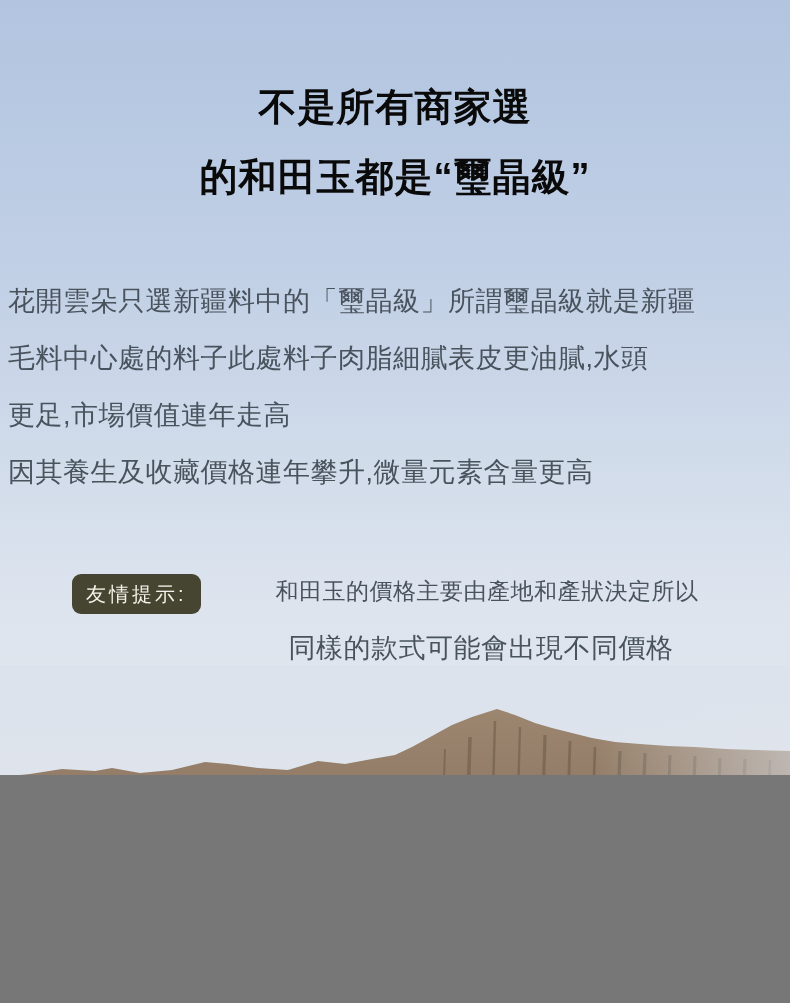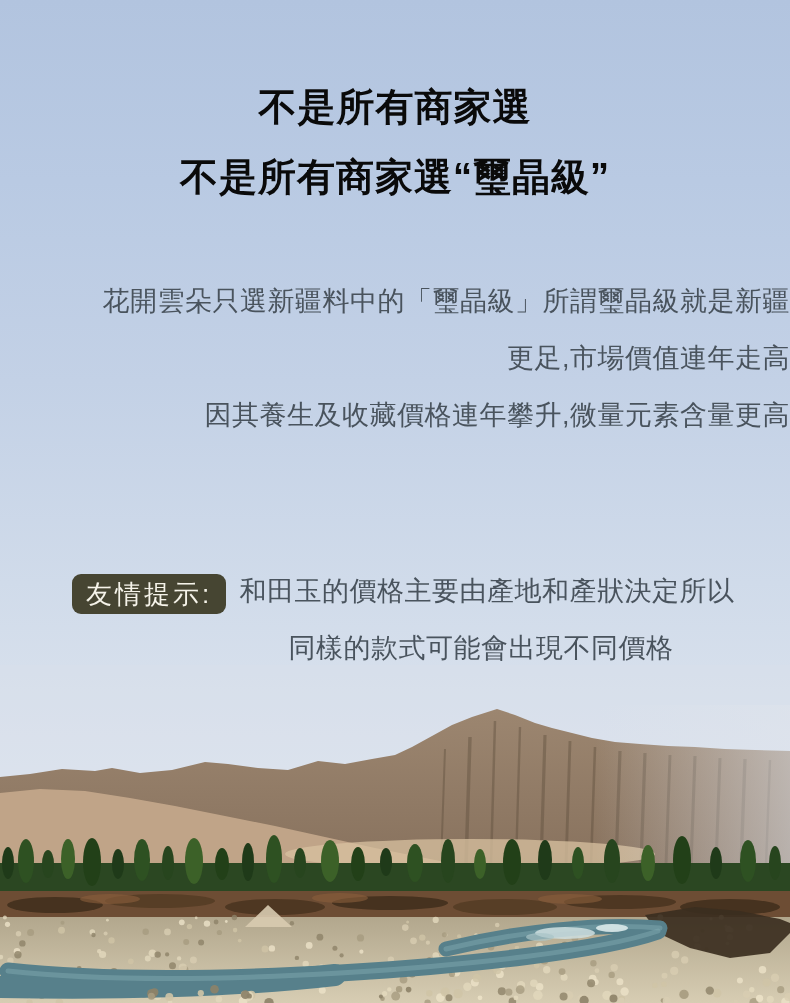--- a/index.html
+++ b/index.html
@@ -1,59 +1,60 @@
 <!DOCTYPE html>
 <html><head>
 <meta charset="utf-8">
 <style>
   html,body{margin:0;padding:0;background:#777;}
   .page{
-    position:relative;width:790px;height:1003px;margin:0 auto;overflow:hidden;
+    position:relative;width:790px;height:775px;margin:0 auto;overflow:hidden;
     background:linear-gradient(180deg,#b2c4df 0%,#b9cae3 18%,#c3d1e6 38%,#d0dbea 58%,#dde4ee 78%,#e3e7ed 100%);
     font-family:"Liberation Sans","DejaVu Sans",sans-serif;
   }
   .heading{
     position:absolute;top:72px;left:0;right:0;
     text-align:center;font-size:38px;line-height:70px;font-weight:700;
     color:#0a0a0a;letter-spacing:1px;
   }
   .body-text{
-    position:absolute;top:273px;left:0;right:0;
-    text-align:right;font-size:27px;line-height:57px;font-weight:500;
+    position:absolute;top:273px;left:8px;right:0;
+    text-align:left;font-size:27px;line-height:57px;font-weight:500;
     color:#49535d;letter-spacing:0.5px;
   }
   .reminder-badge{
     position:absolute;left:72px;top:574px;height:40px;line-height:40px;
     padding:0 14px;border-radius:9px;background:#464532;color:#f5f3e9;
-    font-size:26px;letter-spacing:3px;font-weight:500;
+    font-size:20px;letter-spacing:3px;font-weight:500;
   }
   .reminder-line1{
     position:absolute;top:563px;left:192px;right:8px;
-    text-align:center;font-size:27px;line-height:57px;font-weight:500;
+    text-align:center;font-size:23px;line-height:57px;font-weight:500;
     color:#49535d;letter-spacing:0.5px;
   }
   .reminder-line2{
     position:absolute;top:620px;left:190px;right:18px;
     text-align:center;font-size:27px;line-height:57px;font-weight:500;
     color:#49535d;letter-spacing:0.5px;
   }
   .landscape{position:absolute;left:0;top:665px;width:790px;height:338px;display:block;}
 </style>
 </head>
 <body>
 
 <div class="page">
 
   <div class="heading">
     <div>不是所有商家選</div>
-    <div>不是所有商家選“璽晶級”</div>
+    <div>的和田玉都是“璽晶級”</div>
   </div>
 
   <div class="body-text">
     <div>花開雲朵只選新疆料中的「璽晶級」所謂璽晶級就是新疆</div>
+    <div>毛料中心處的料子此處料子肉脂細膩表皮更油膩,水頭</div>
     <div>更足,市場價值連年走高</div>
     <div>因其養生及收藏價格連年攀升,微量元素含量更高</div>
   </div>
 
   <div class="reminder-badge">友情提示:</div>
   <div class="reminder-line1">和田玉的價格主要由產地和產狀決定所以</div>
   <div class="reminder-line2">同樣的款式可能會出現不同價格</div>
 
   <svg class="landscape" viewBox="0 0 790 338" preserveAspectRatio="none" xmlns="http://www.w3.org/2000/svg">
     <defs>

